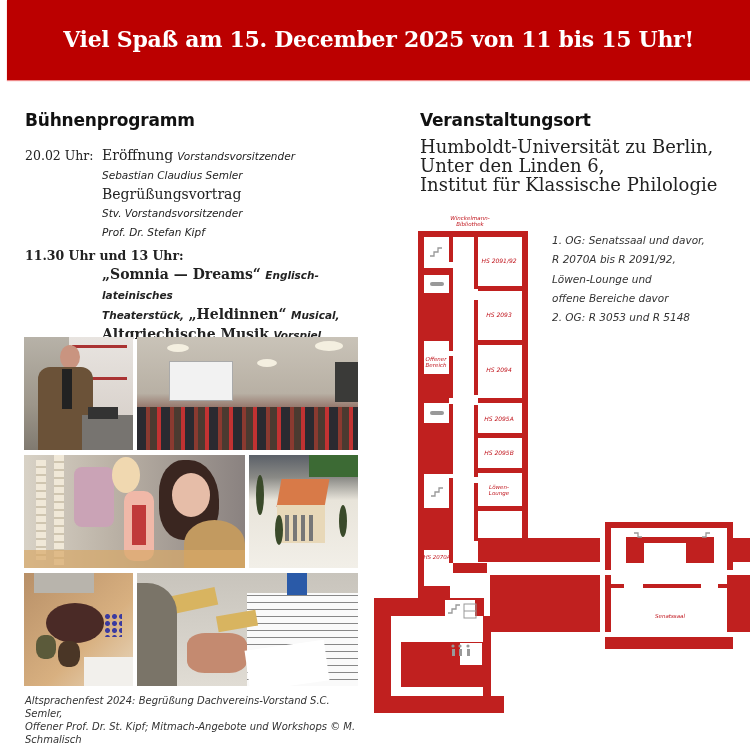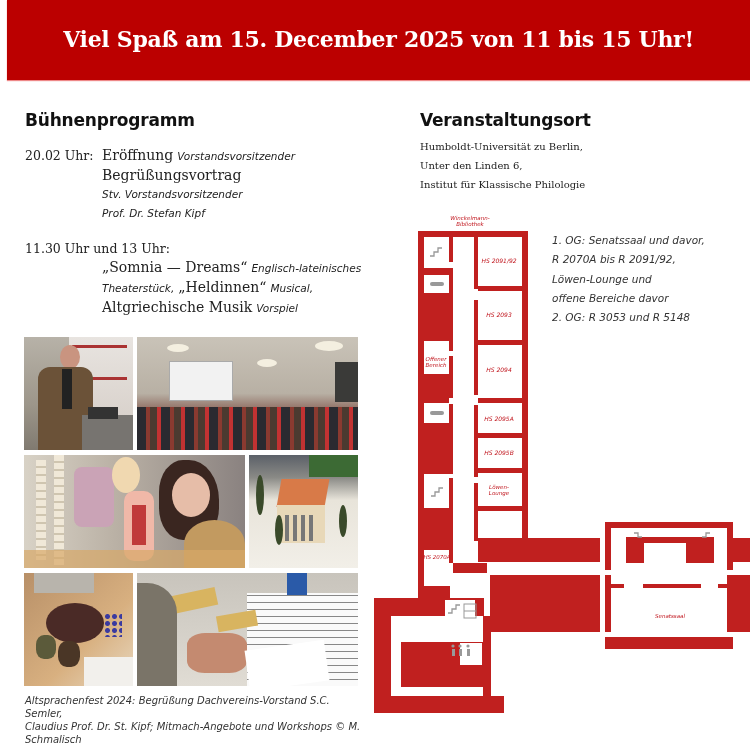--- a/index.html
+++ b/index.html
@@ -9,45 +9,46 @@
   h2 { position:absolute; margin:0; font-family:"DejaVu Sans", sans-serif; font-weight:bold; font-size:17px; color:#111; letter-spacing:-0.2px; }
   .prog { position:absolute; left:25px; top:146px; width:350px; font-size:12.5px; line-height:19px; }
   .row { position:relative; }
   .time { position:absolute; left:0; }
   .desc { margin-left:77px; }
   .it { font-family:"DejaVu Sans", sans-serif; font-style:italic; font-size:10.5px; }
   .big { font-size:14px; }
   .photos { position:absolute; left:24px; top:337px; width:334px; height:349px; }
   .ph { position:absolute; overflow:hidden; }
   .caption { position:absolute; left:25px; top:694px; width:345px; font-family:"DejaVu Sans", sans-serif; font-style:italic; font-size:10px; line-height:13px; color:#333; }
-  .addr { position:absolute; left:420px; top:137px; font-size:10px; line-height:19px; color:#222; }
+  .addr { position:absolute; left:420px; top:137px; font-size:18px; line-height:19px; color:#222; }
   .floors { position:absolute; left:552px; top:231px; font-family:"DejaVu Sans", sans-serif; font-style:italic; font-size:10.5px; line-height:19.3px; color:#333; }
   .map { position:absolute; left:0; top:0; width:750px; height:750px; pointer-events:none; }
   .map text { font-family:"DejaVu Sans", sans-serif; font-style:italic; fill:#c0141c; }
 </style>
 </head>
 <body>
 
 <div class="banner">
   <span>Viel Spaß am 15. December 2025 von 11 bis 15 Uhr!</span>
 </div>
 
 <h2 style="left:25px; top:110px;">Bühnenprogramm</h2>
 
 <div class="prog">
   <div class="row">
     <span class="time">20.02 Uhr:</span>
     <div class="desc">
       <div><span class="big">Eröffnung</span> <span class="it">Vorstandsvorsitzender</span></div>
+      <div class="it">Sebastian Claudius Semler</div>
       <div class="big">Begrüßungsvortrag</div>
       <div class="it">Stv. Vorstandsvorsitzender</div>
       <div class="it">Prof. Dr. Stefan Kipf</div>
     </div>
   </div>
-  <div class="row" style="margin-top:16px;">
+  <div class="row" style="margin-top:4px;font-weight:bold;">
     <div>11.30 Uhr und 13 Uhr:</div>
     <div class="desc">
       <div><span class="big">„Somnia — Dreams“</span> <span class="it">Englisch-lateinisches</span></div>
       <div><span class="it">Theaterstück,</span> <span class="big">„Heldinnen“</span> <span class="it">Musical,</span></div>
       <div><span class="big">Altgriechische Musik</span> <span class="it">Vorspiel</span></div>
     </div>
   </div>
 </div>
 
 <div class="photos">
@@ -110,21 +111,21 @@
     <div style="position:absolute; left:80px; top:40px; width:40px; height:16px; background:#d8b460; transform:rotate(-10deg);"></div>
     <div style="position:absolute; left:0; top:10px; width:40px; height:103px; background:#7a7468; border-radius:0 30px 0 0;"></div>
     <div style="position:absolute; left:50px; top:60px; width:60px; height:40px; border-radius:30%; background:#c48a70;"></div>
     <div style="position:absolute; left:150px; top:0; width:20px; height:22px; background:#2a5aa8;"></div>
     <div style="position:absolute; left:110px; top:72px; width:80px; height:41px; background:#ffffff; transform:rotate(-8deg);"></div>
   </div>
 </div>
 
 <div class="caption">
   <div>Altsprachenfest 2024: Begrüßung Dachvereins-Vorstand S.C. Semler,</div>
-  <div>Claudius Prof. Dr. St. Kipf; Mitmach-Angebote und Workshops © M. Schmalisch</div>
+  <div>Offener Prof. Dr. St. Kipf; Mitmach-Angebote und Workshops © M. Schmalisch</div>
 </div>
 
 <h2 style="left:420px; top:110px;">Veranstaltungsort</h2>
 
 <div class="addr">
   <div>Humboldt-Universität zu Berlin,</div>
   <div>Unter den Linden 6,</div>
   <div>Institut für Klassische Philologie</div>
 </div>
 

